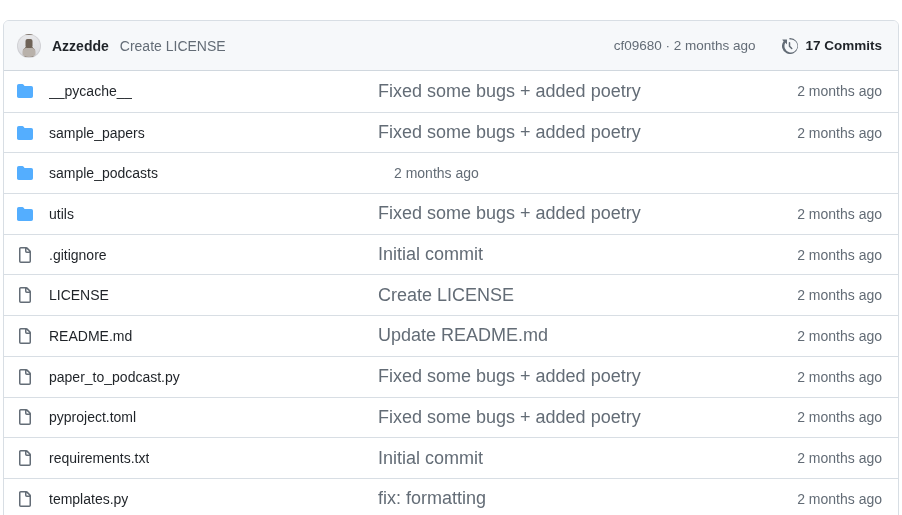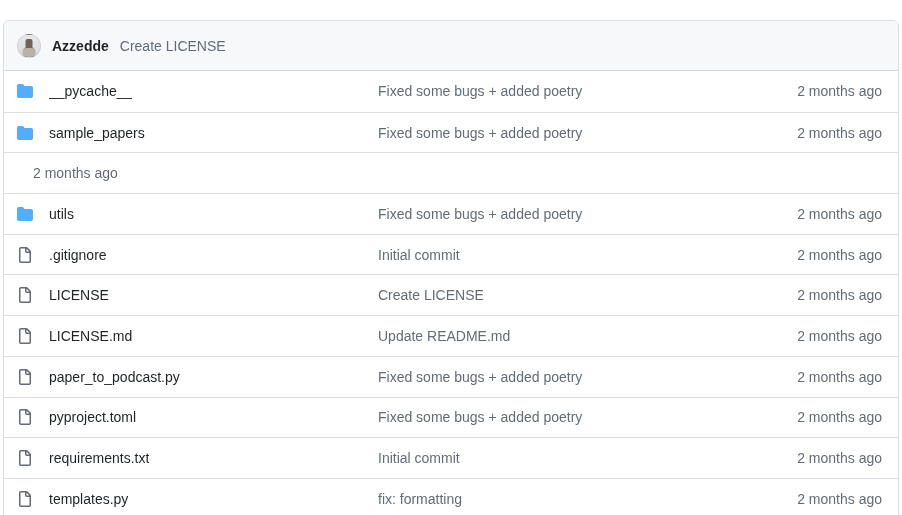--- a/index.html
+++ b/index.html
@@ -155,21 +155,21 @@
     font-size: 14px;
     color: #1f2328;
     margin-left: 16px;
     white-space: nowrap;
     overflow: hidden;
     text-overflow: ellipsis;
   }
   .cell-message {
     flex: 1 1 auto;
     min-width: 0;
-    font-size: 14px;
+    font-size: 18px;
     color: #636c76;
     white-space: nowrap;
     overflow: hidden;
     text-overflow: ellipsis;
   }
   .cell-time {
     flex: 0 0 auto;
     font-size: 14px;
     color: #636c76;
     text-align: left;
@@ -181,20 +181,32 @@
 <body>
 
 <div class="repo-file-table">
 
   <div class="commit-header">
     <div class="commit-author-group">
       <span class="avatar"></span>
       <span class="author-name">Azzedde</span>
       <span class="commit-message-head">Create LICENSE</span>
     </div>
+    <div class="commit-meta-group">
+      <span class="commit-sha-time">cf09680 · 2 months ago</span>
+      <span class="commits-count">
+        <span class="history-icon">
+          <svg width="16" height="16" viewBox="0 0 16 16" aria-hidden="true">
+            <path fill="currentColor" d="M1.643 3.143 0.427 1.927A0.25 0.25 0 0 1 0.604 1.5H4.75a0.25 0.25 0 0 1 0.25 0.25v4.146a0.25 0.25 0 0 1-0.427 0.177L3.289 4.789A6.5 6.5 0 1 0 8 1.5a0.75 0.75 0 0 1 0-1.5 8 8 0 1 1-6.357 3.143Z"></path>
+            <path fill="currentColor" d="M7.5 4a0.75 0.75 0 0 1 0.75 0.75v3.19l2.03 2.03a0.75 0.75 0 1 1-1.06 1.06L6.97 8.78A0.75 0.75 0 0 1 6.75 8.25V4.75A0.75 0.75 0 0 1 7.5 4Z"></path>
+          </svg>
+        </span>
+        <span>17 Commits</span>
+      </span>
+    </div>
   </div>
 
   <div class="file-rows">
       <div class="file-row">
         <div class="cell-name">
           <span class="row-icon">
             <svg width="16" height="16" viewBox="0 0 16 16" aria-hidden="true">
               <path fill="#54aeff" d="M1.75 1A1.75 1.75 0 0 0 0 2.75v10.5C0 14.216 0.784 15 1.75 15h12.5A1.75 1.75 0 0 0 16 13.25v-8.5A1.75 1.75 0 0 0 14.25 3h-6.5a0.25 0.25 0 0 1-0.2-0.1l-0.9-1.2C6.32 1.26 5.86 1 5.37 1H1.75Z"></path>
             </svg>
           </span>
@@ -209,29 +221,37 @@
             <svg width="16" height="16" viewBox="0 0 16 16" aria-hidden="true">
               <path fill="#54aeff" d="M1.75 1A1.75 1.75 0 0 0 0 2.75v10.5C0 14.216 0.784 15 1.75 15h12.5A1.75 1.75 0 0 0 16 13.25v-8.5A1.75 1.75 0 0 0 14.25 3h-6.5a0.25 0.25 0 0 1-0.2-0.1l-0.9-1.2C6.32 1.26 5.86 1 5.37 1H1.75Z"></path>
             </svg>
           </span>
           <span class="name-text">sample_papers</span>
         </div>
         <div class="cell-message">Fixed some bugs + added poetry</div>
         <div class="cell-time">2 months ago</div>
       </div>
       <div class="file-row">
-        <div class="cell-time">2 months ago</div>
-      </div>
-      <div class="file-row">
         <div class="cell-name">
           <span class="row-icon">
             <svg width="16" height="16" viewBox="0 0 16 16" aria-hidden="true">
               <path fill="#54aeff" d="M1.75 1A1.75 1.75 0 0 0 0 2.75v10.5C0 14.216 0.784 15 1.75 15h12.5A1.75 1.75 0 0 0 16 13.25v-8.5A1.75 1.75 0 0 0 14.25 3h-6.5a0.25 0.25 0 0 1-0.2-0.1l-0.9-1.2C6.32 1.26 5.86 1 5.37 1H1.75Z"></path>
             </svg>
           </span>
+          <span class="name-text">sample_podcasts</span>
+        </div>
+        <div class="cell-time">2 months ago</div>
+      </div>
+      <div class="file-row">
+        <div class="cell-name">
+          <span class="row-icon">
+            <svg width="16" height="16" viewBox="0 0 16 16" aria-hidden="true">
+              <path fill="#54aeff" d="M1.75 1A1.75 1.75 0 0 0 0 2.75v10.5C0 14.216 0.784 15 1.75 15h12.5A1.75 1.75 0 0 0 16 13.25v-8.5A1.75 1.75 0 0 0 14.25 3h-6.5a0.25 0.25 0 0 1-0.2-0.1l-0.9-1.2C6.32 1.26 5.86 1 5.37 1H1.75Z"></path>
+            </svg>
+          </span>
           <span class="name-text">utils</span>
         </div>
         <div class="cell-message">Fixed some bugs + added poetry</div>
         <div class="cell-time">2 months ago</div>
       </div>
       <div class="file-row">
         <div class="cell-name">
           <span class="row-icon">
             <svg width="16" height="16" viewBox="0 0 16 16" aria-hidden="true">
               <path fill="#636c76" d="M2 1.75C2 0.784 2.784 0 3.75 0h5.586c0.464 0 0.909 0.184 1.237 0.513l2.914 2.914c0.329 0.328 0.513 0.773 0.513 1.237v9.586A1.75 1.75 0 0 1 12.25 16h-8.5A1.75 1.75 0 0 1 2 14.25V1.75Zm1.75-0.25a0.25 0.25 0 0 0-0.25 0.25v12.5c0 0.138 0.112 0.25 0.25 0.25h8.5a0.25 0.25 0 0 0 0.25-0.25V6h-2.75A1.75 1.75 0 0 1 8 4.25V1.5H3.75ZM9.5 1.854V4.25c0 0.138 0.112 0.25 0.25 0.25h2.396a0.25 0.25 0 0 0-0.073-0.134l-2.439-2.44a0.25 0.25 0 0 0-0.134-0.072Z"></path>
@@ -254,21 +274,21 @@
         <div class="cell-message">Create LICENSE</div>
         <div class="cell-time">2 months ago</div>
       </div>
       <div class="file-row">
         <div class="cell-name">
           <span class="row-icon">
             <svg width="16" height="16" viewBox="0 0 16 16" aria-hidden="true">
               <path fill="#636c76" d="M2 1.75C2 0.784 2.784 0 3.75 0h5.586c0.464 0 0.909 0.184 1.237 0.513l2.914 2.914c0.329 0.328 0.513 0.773 0.513 1.237v9.586A1.75 1.75 0 0 1 12.25 16h-8.5A1.75 1.75 0 0 1 2 14.25V1.75Zm1.75-0.25a0.25 0.25 0 0 0-0.25 0.25v12.5c0 0.138 0.112 0.25 0.25 0.25h8.5a0.25 0.25 0 0 0 0.25-0.25V6h-2.75A1.75 1.75 0 0 1 8 4.25V1.5H3.75ZM9.5 1.854V4.25c0 0.138 0.112 0.25 0.25 0.25h2.396a0.25 0.25 0 0 0-0.073-0.134l-2.439-2.44a0.25 0.25 0 0 0-0.134-0.072Z"></path>
             </svg>
           </span>
-          <span class="name-text">LICENSE.md</span>
+          <span class="name-text">README.md</span>
         </div>
         <div class="cell-message">Update README.md</div>
         <div class="cell-time">2 months ago</div>
       </div>
       <div class="file-row">
         <div class="cell-name">
           <span class="row-icon">
             <svg width="16" height="16" viewBox="0 0 16 16" aria-hidden="true">
               <path fill="#636c76" d="M2 1.75C2 0.784 2.784 0 3.75 0h5.586c0.464 0 0.909 0.184 1.237 0.513l2.914 2.914c0.329 0.328 0.513 0.773 0.513 1.237v9.586A1.75 1.75 0 0 1 12.25 16h-8.5A1.75 1.75 0 0 1 2 14.25V1.75Zm1.75-0.25a0.25 0.25 0 0 0-0.25 0.25v12.5c0 0.138 0.112 0.25 0.25 0.25h8.5a0.25 0.25 0 0 0 0.25-0.25V6h-2.75A1.75 1.75 0 0 1 8 4.25V1.5H3.75ZM9.5 1.854V4.25c0 0.138 0.112 0.25 0.25 0.25h2.396a0.25 0.25 0 0 0-0.073-0.134l-2.439-2.44a0.25 0.25 0 0 0-0.134-0.072Z"></path>
             </svg>

